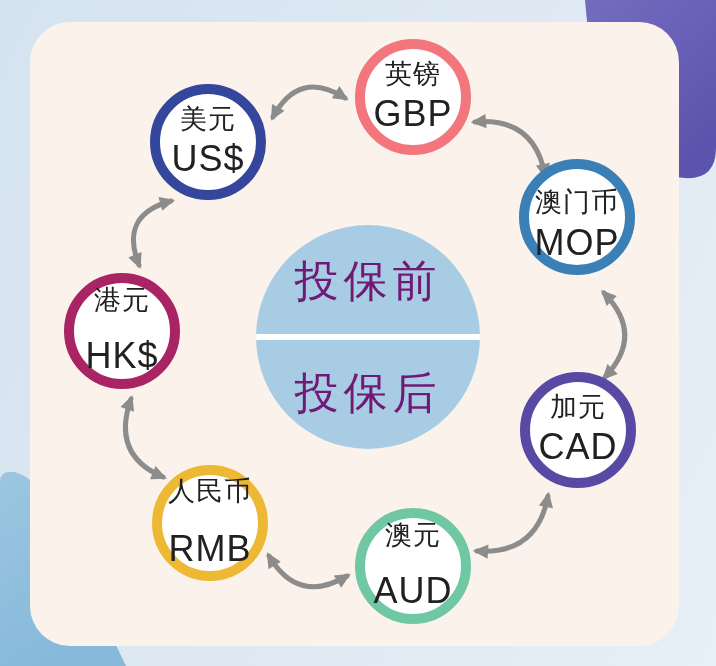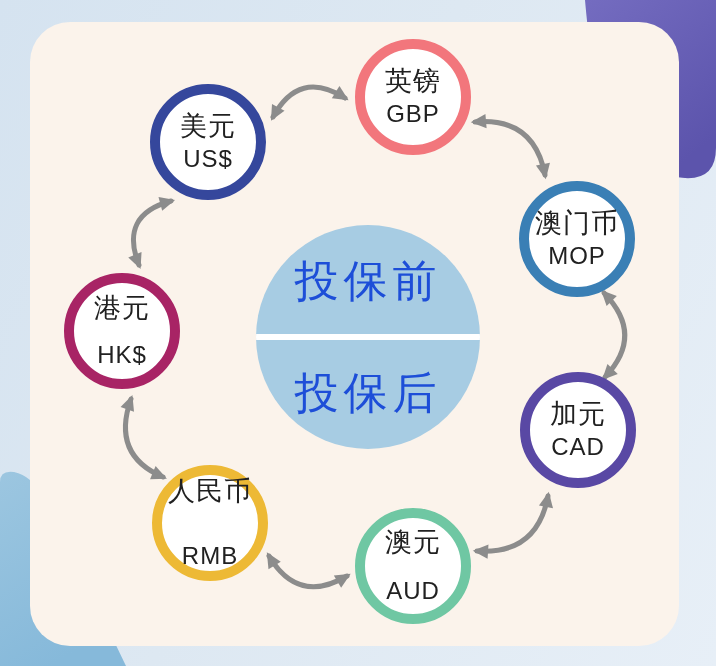--- a/index.html
+++ b/index.html
@@ -15,40 +15,40 @@
   .card{
     position:absolute;left:30px;top:22px;width:649px;height:624px;
     background:#fbf3eb;border-radius:40px;
   }
   .arrows-svg{position:absolute;left:0;top:0;width:716px;height:666px;display:block;}
   .arrow{fill:none;stroke-width:5;stroke-linecap:round;}
   .hub{
     position:absolute;left:256px;top:225px;width:224px;height:224px;
     border-radius:50%;overflow:hidden;
     display:flex;flex-direction:column;
-    color:#1d4ed8;text-align:center;
+    color:#701a75;text-align:center;
   }
   .hub-half{
     flex:1;display:flex;align-items:center;justify-content:center;
     font-size:44px;letter-spacing:5px;font-weight:400;
   }
   .hub-divider{
     position:absolute;left:0;top:109px;width:100%;height:6px;background:#ffffff;
   }
   .node{
     position:absolute;width:96px;height:96px;border-radius:50%;
     border:10px solid #888;background:#ffffff;
     display:flex;flex-direction:column;align-items:center;justify-content:center;
     color:#212121;text-align:center;line-height:1.25;
   }
   .node .zh{font-size:27px;font-weight:500;letter-spacing:1px;white-space:nowrap;}
-  .node .code{font-size:24px;font-weight:400;letter-spacing:1px;white-space:nowrap;}
+  .node .code{font-size:36px;font-weight:400;letter-spacing:1px;white-space:nowrap;}
   .node-usd{left:150px;top:84px;}
   .node-gbp{left:355px;top:39px;}
-  .node-mop{left:519px;top:181px;}
+  .node-mop{left:519px;top:159px;justify-content:flex-end;}
   .node-cad{left:520px;top:372px;}
   .node-aud{left:355px;top:508px;gap:16px;}
   .node-rmb{left:152px;top:465px;justify-content:space-between;}
   .node-hkd{left:64px;top:273px;}
 </style>
 </head>
 <body>
 
 <div class="stage">
 

